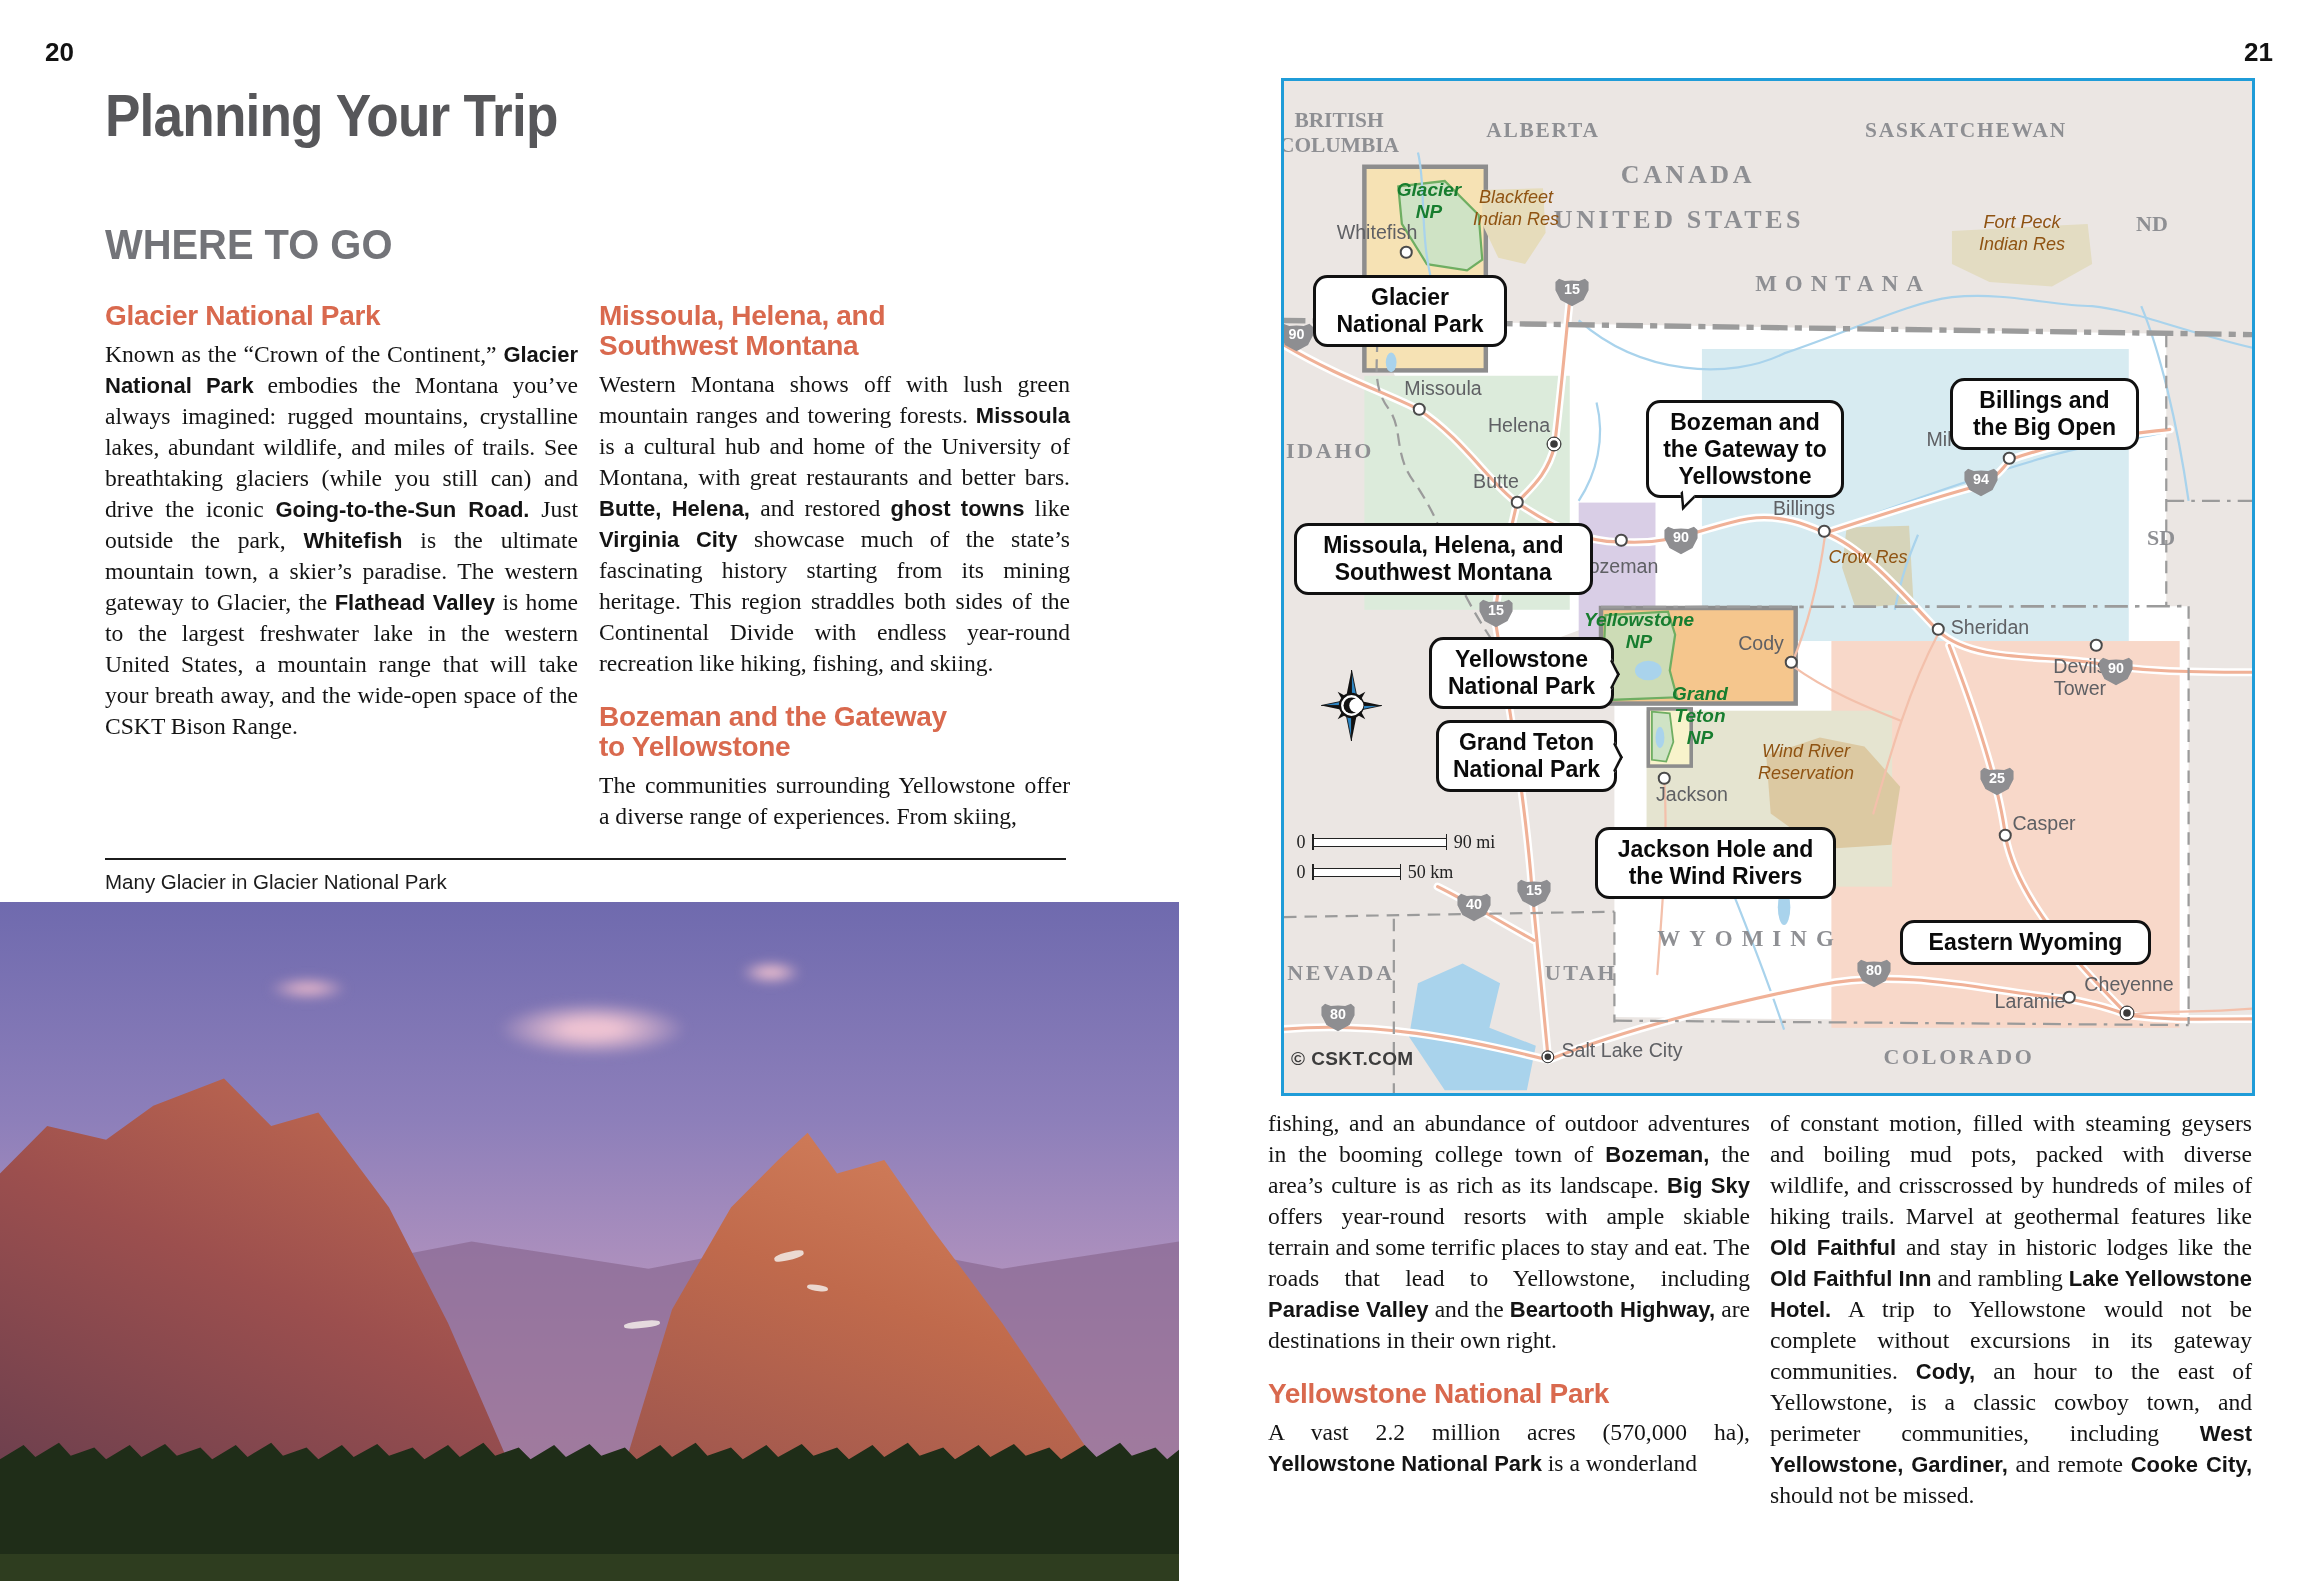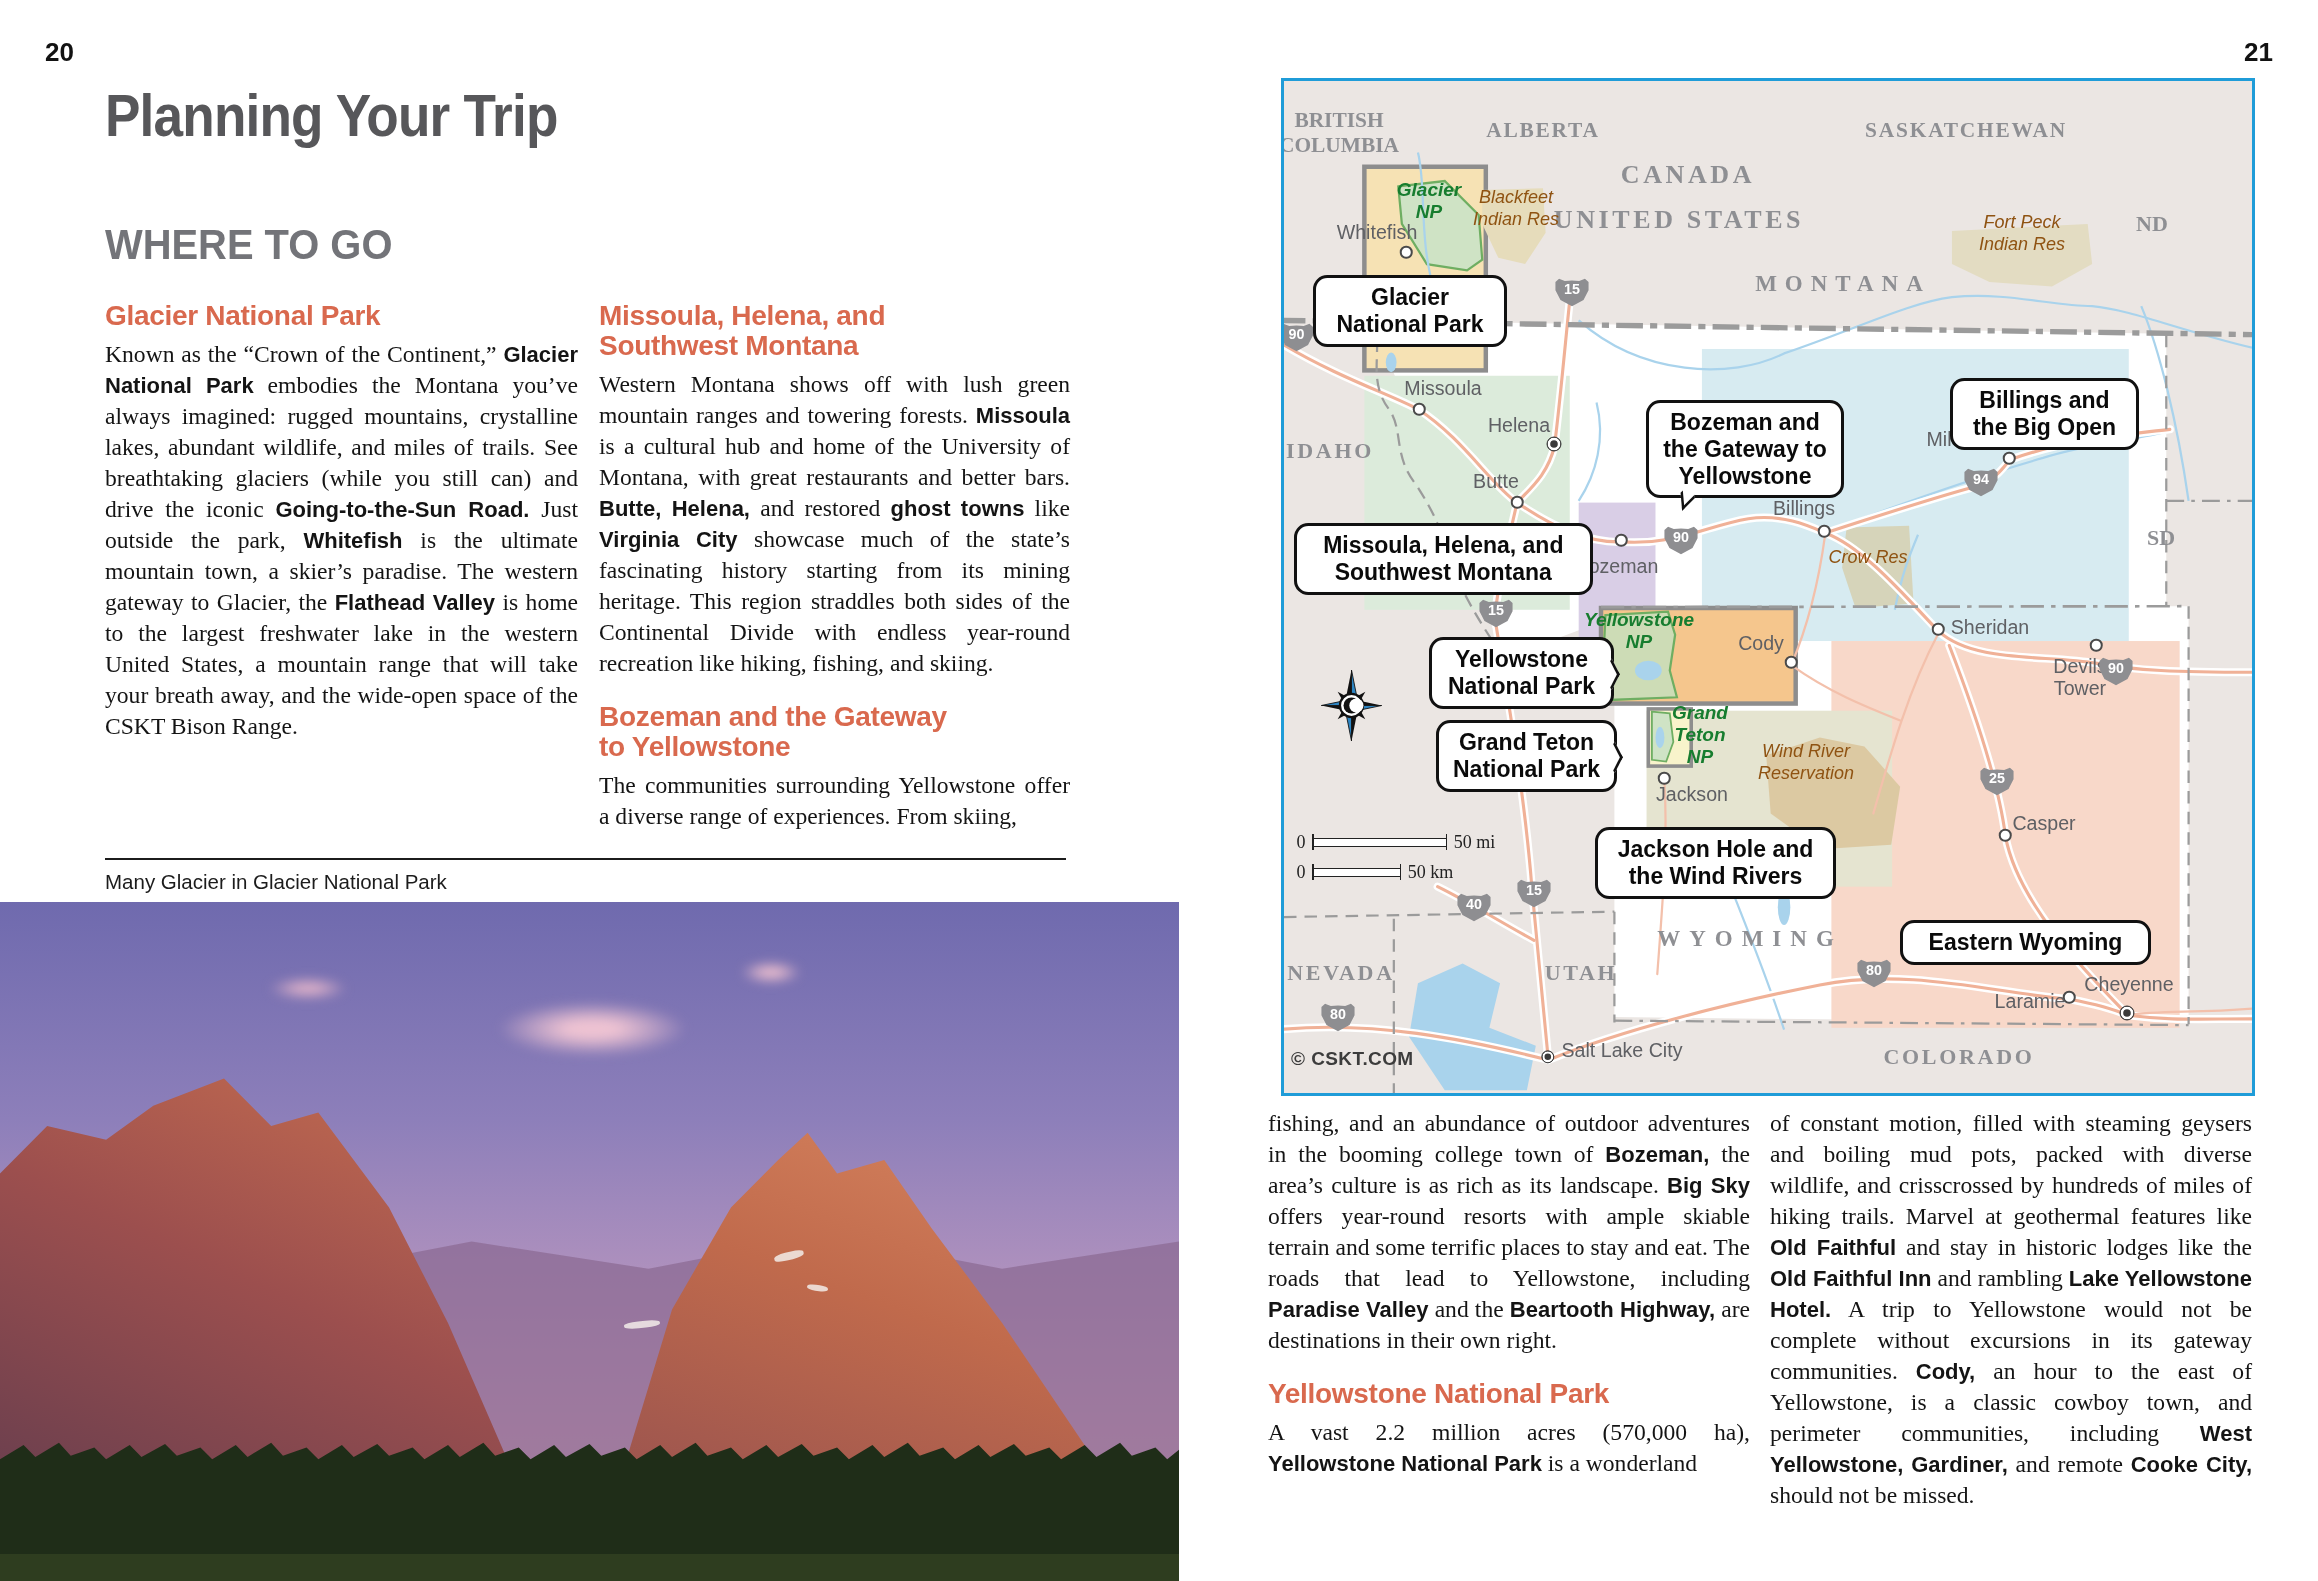--- a/index.html
+++ b/index.html
@@ -239,21 +239,21 @@
             <circle r="9" fill="#111"></circle>
             <circle cx="5.5" r="8" fill="#fff"></circle>
           </g>
         </svg>
       </div>
 
       <div class="scalebar">
         <div class="sb-row">
           <span>0</span>
           <div class="sb-bar mi"></div>
-          <span>50 mi</span>
+          <span>90 mi</span>
         </div>
         <div class="sb-row">
           <span>0</span>
           <div class="sb-bar km"></div>
           <span>50 km</span>
         </div>
       </div>
 
       <div class="credit">© CSKT.COM</div>
     <div class="m-state" style="left: 55px; top: 52px; font-size: 21.4px;">BRITISH
@@ -267,21 +267,21 @@
         <div class="m-state" style="left: 877px; top: 457px; font-size: 22px;">SD</div>
         <div class="m-state" style="left: 46px; top: 370px; font-size: 22px; letter-spacing: 2.7px;">IDAHO</div>
         <div class="m-state" style="left: 57px; top: 892px; font-size: 22px; letter-spacing: 2.7px;">NEVADA</div>
         <div class="m-state" style="left: 297px; top: 892px; font-size: 22px; letter-spacing: 2.7px;">UTAH</div>
         <div class="m-state" style="left: 466px; top: 858px; font-size: 23px; letter-spacing: 9px;">WYOMING</div>
         <div class="m-state" style="left: 675px; top: 976px; font-size: 22px; letter-spacing: 2.7px;">COLORADO</div>
         <div class="m-park" style="left: 145px; top: 120px;">Glacier
 NP</div>
         <div class="m-park" style="left: 355px; top: 550px;">Yellowstone
 NP</div>
-        <div class="m-park" style="left: 416px; top: 654px; text-align: center;">Grand
+        <div class="m-park" style="left: 416px; top: 635px; text-align: center;">Grand
 Teton
 NP</div>
         <div class="m-res" style="left: 232px; top: 128px;">Blackfeet
 Indian Res</div>
         <div class="m-res" style="left: 738px; top: 153px;">Fort Peck
 Indian Res</div>
         <div class="m-res" style="left: 584px; top: 477px;">Crow Res</div>
         <div class="m-res" style="left: 522px; top: 682px;">Wind River
 Reservation</div>
         <div class="mk mk-open" style="left: 122px; top: 171px;"></div>

